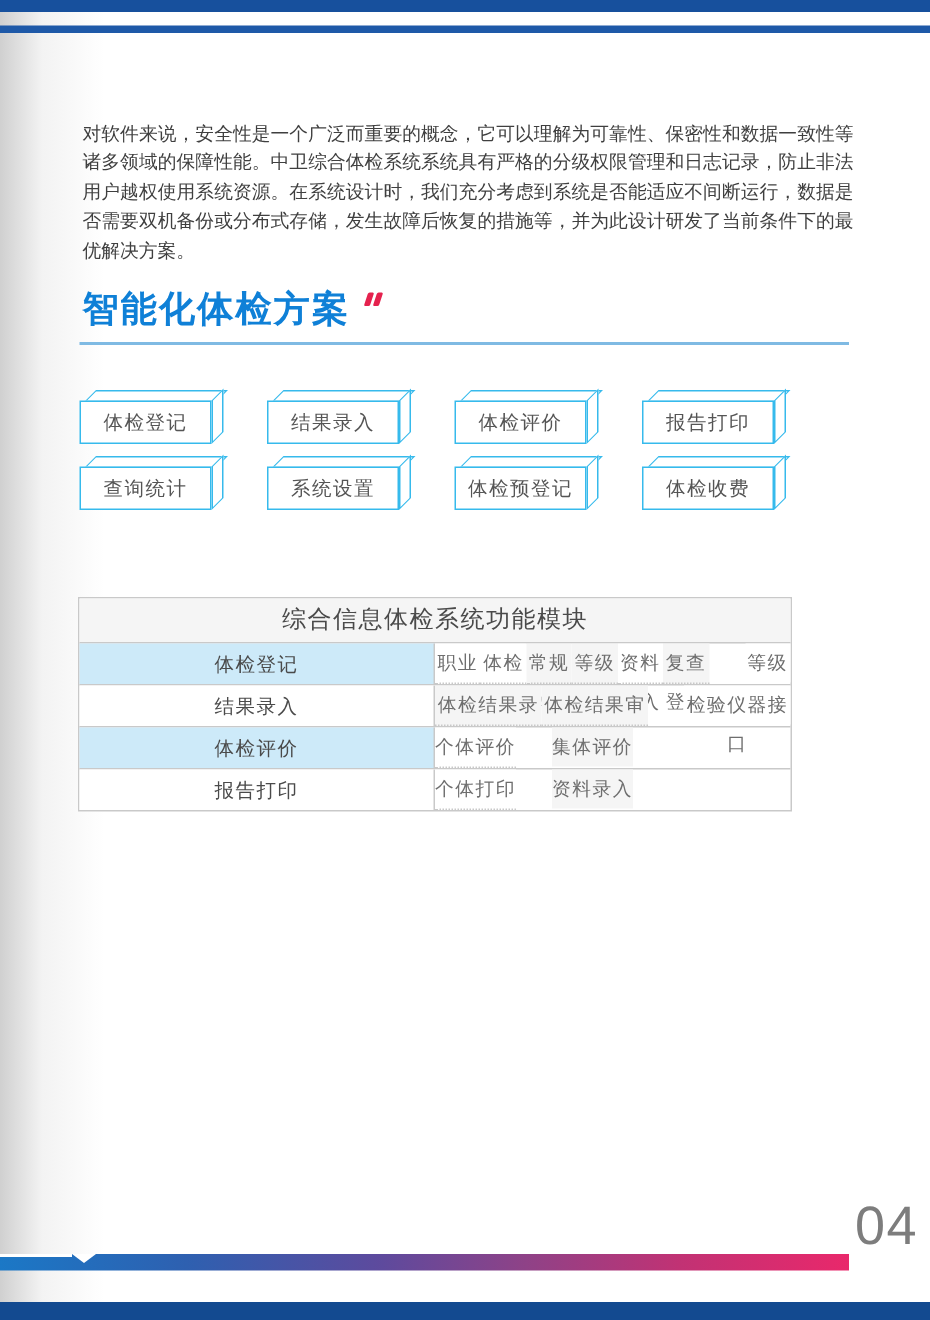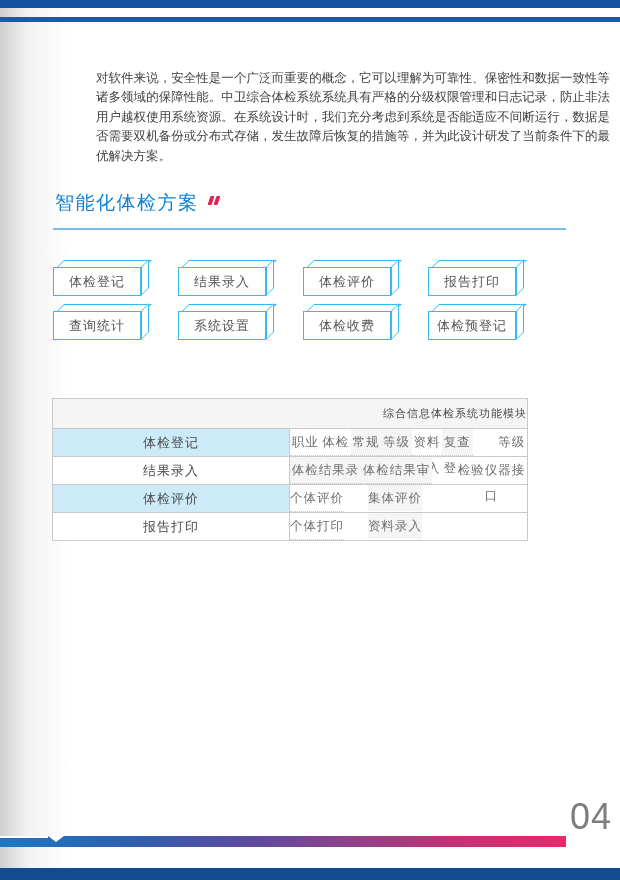--- a/index.html
+++ b/index.html
@@ -13,29 +13,29 @@
     position:absolute;left:0;top:0;bottom:0;width:70px;z-index:1;
     background:linear-gradient(90deg,rgba(150,150,150,0.45) 0%,rgba(200,200,200,0.22) 40%,rgba(255,255,255,0) 100%);
     pointer-events:none;
   }
   
   .top-bar1{position:absolute;left:0;top:0;width:620px;height:8px;background:#17509d;z-index:2;}
   .top-bar2{position:absolute;left:0;top:17px;width:620px;height:5px;background:#1e59a8;z-index:2;}
 
   
   .intro{
-    position:absolute;left:55px;top:56px;width:514px;z-index:2;
+    position:absolute;left:55px;top:67px;width:514px;z-index:2;
     font-size:12.5px;line-height:19.5px;color:#3f3f3f;
-    text-align:justify;text-justify:inter-ideograph;margin-left:41px;
+    text-align:justify;text-justify:inter-ideograph;
   }
 
   
   .heading-wrap{position:absolute;left:55px;top:190px;z-index:2;white-space:nowrap;}
   .heading{
-    display:inline-block;font-size:19px;letter-spacing:1.5px;color:#0f80d7;font-weight:400;
+    display:inline-block;font-size:24px;letter-spacing:1.5px;color:#0f80d7;font-weight:700;
   }
   .quotes{display:inline-block;vertical-align:top;margin-left:6px;margin-top:1px;}
   .quotes i{
     display:inline-block;width:4px;height:9px;margin-right:2px;
     background:#e5224e;transform:skewX(-18deg);border-radius:1px;
   }
   .divider{position:absolute;left:53px;top:228px;width:513px;height:2px;background:#7fbae3;z-index:2;}
 
   
   .btn-grid{
@@ -58,23 +58,23 @@
     background:#fff;border:1.5px solid #36baec;
     transform:skewY(-45deg);transform-origin:0 0;z-index:-1;
   }
 
   
   .fn-table{
     position:absolute;left:52px;top:398px;width:474px;z-index:2;
     border:1px solid #c9c9c9;background:#fff;
   }
   .fn-table .thead{
-    height:29px;line-height:29px;text-align:right;
+    height:29px;line-height:29px;text-align:center;
     background:#f5f5f5;border-bottom:1px solid #c9c9c9;
-    font-size:11px;color:#4a4a4a;letter-spacing:1px;
+    font-size:16px;color:#4a4a4a;letter-spacing:1px;
   }
   .section{display:flex;border-bottom:1px solid #c9c9c9;}
   .section:last-child{border-bottom:none;}
   .cat-cell{
     width:236px;border-right:1px solid #c9c9c9;
     display:flex;align-items:center;justify-content:center;
     font-size:13px;color:#4a4a4a;letter-spacing:1px;
   }
   .cat-blue{background:#cdeaf9;}
   .cat-white{background:#ffffff;}
@@ -121,22 +121,22 @@
 </div>
 <div class="divider"></div>
 
 <div class="btn-grid" id="btnGrid">
     <div class="btn3d">体检登记</div>
     <div class="btn3d">结果录入</div>
     <div class="btn3d">体检评价</div>
     <div class="btn3d">报告打印</div>
     <div class="btn3d">查询统计</div>
     <div class="btn3d">系统设置</div>
+    <div class="btn3d">体检预登记</div>
     <div class="btn3d">体检收费</div>
-    <div class="btn3d">体检预登记</div>
   </div>
 
 <div class="fn-table">
   <div class="thead">综合信息体检系统功能模块</div>
   <div id="tblBody">
       <div class="section">
         <div class="cat-cell cat-blue">体检登记</div>
         <div class="items-col">
           <div class="item-row row-odd">职业体检</div>
           <div class="item-row row-odd">体检照相</div>

